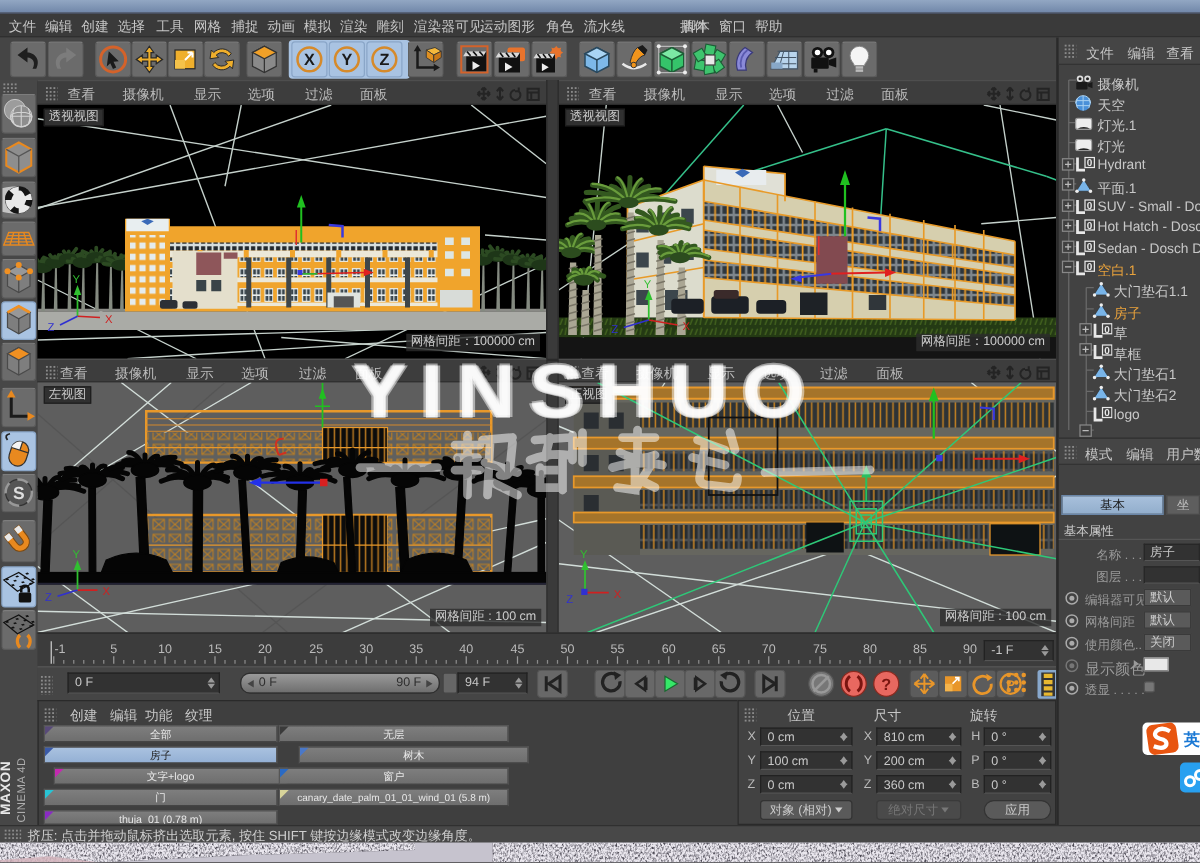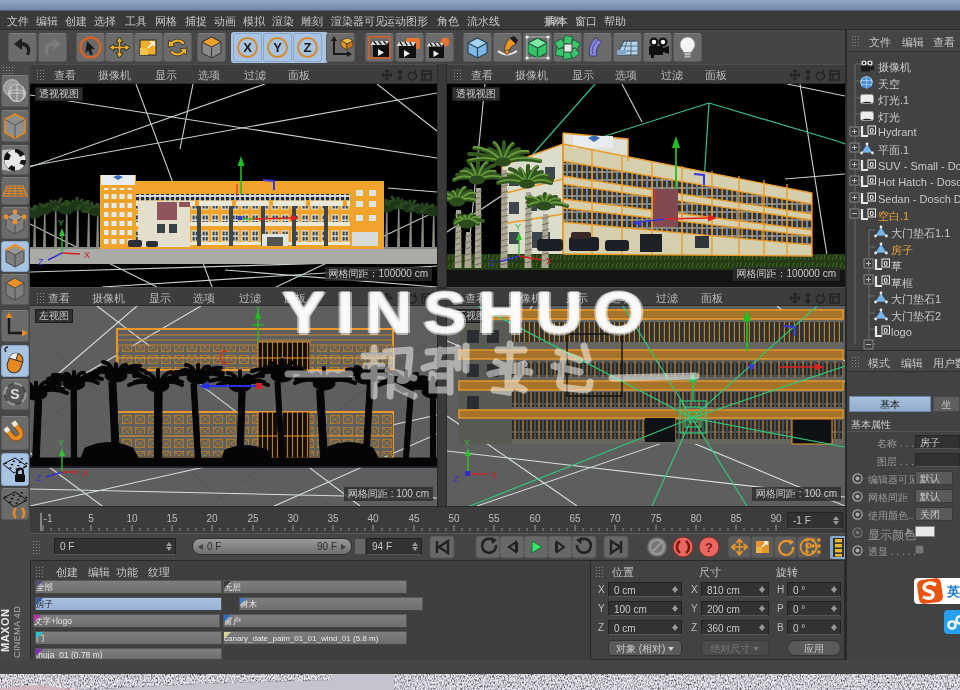--- a/index.html
+++ b/index.html
@@ -10,21 +10,21 @@
 .vphead{background:#3d3d3d;border-top:1px solid #4e4e4e;border-bottom:1px solid #2c2c2c}
 .vphead .m{position:absolute;top:3px;font-size:11px;color:#b9b9b9}
 .vplabel{position:absolute;left:5px;top:3px;background:#303030;border:1px solid #1e1e1e;color:#c8c8c8;font-size:10px;padding:0 3px;line-height:12px}
 .gridlabel{position:absolute;background:rgba(44,44,44,.8);color:#ccc;font-size:10px;line-height:14px;padding:0 4px}
 .tbbtn{position:absolute;width:29px;height:29px;background:#6b6b6b;border-radius:3px;border:1px solid #5a5a5a;border-top-color:#7d7d7d}
 .spin{position:absolute;background:#323232;border:1px solid #222;border-bottom-color:#555;color:#c8c8c8;font-size:10px;line-height:15px;padding-left:5px}
 .spin b{position:absolute;right:3px;width:0;height:0;border-left:3px solid transparent;border-right:3px solid transparent}
 .spin b.up{top:3px;border-bottom:4px solid #9a9a9a}
 .spin b.dn{bottom:3px;border-top:4px solid #9a9a9a}
 .clab{position:absolute;color:#bbb;font-size:10px}
-.lbtn{position:absolute;height:14px;background:linear-gradient(#7e7e7e,#6e6e6e);border:1px solid #565656;border-bottom-color:#444;color:#e8e8e8;font-size:8.5px;line-height:13px;text-align:left;overflow:hidden;white-space:nowrap}
+.lbtn{position:absolute;height:14px;background:linear-gradient(#7e7e7e,#6e6e6e);border:1px solid #565656;border-bottom-color:#444;color:#e8e8e8;font-size:8.5px;line-height:13px;text-align:center;overflow:hidden;white-space:nowrap}
 .lbtn.sel{background:linear-gradient(#aac2e0,#94b0d4);color:#222}
 .lbtn i{position:absolute;left:0;top:0;width:0;height:0;border-style:solid;border-width:7px 7px 0 0;border-right-color:transparent}
 </style></head>
 <body>
 <div id="stage">
 <div id="titlebar" class="abs" style="left:0;top:0;width:960px;height:11px;background:linear-gradient(#92a7c3,#7187a9);border-bottom:1px solid #525e7a"></div>
 <div id="menubar" class="abs" style="left:0;top:11px;width:960px;height:19px;background:#3a3a3a;border-bottom:1px solid #2d2d2d">
 <span class="txt abs" style="left:7px;top:3px">文件</span>
       <span class="txt abs" style="left:36px;top:3px">编辑</span>
       <span class="txt abs" style="left:65px;top:3px">创建</span>
@@ -1127,29 +1127,29 @@
 <div id="layerpanel" class="abs" style="left:30px;top:560px;width:560px;height:100px;background:#3f3f3f;border-top:1px solid #2a2a2a;border-left:1px solid #2a2a2a">
 <div class="abs grip" style="left:4px;top:5px"></div>
 <span class="txt abs" style="left:25px;top:4px">创建</span>
       <span class="txt abs" style="left:57px;top:4px">编辑</span>
       <span class="txt abs" style="left:85px;top:4px">功能</span>
       <span class="txt abs" style="left:117px;top:4px">纹理</span>
 <div class="lbtn" style="left:4px;top:19px;width:187px"><i style="border-top-color:#584a78"></i>全部</div>
 <div class="lbtn" style="left:192px;top:19px;width:184px"><i style="border-top-color:#3a3a3a"></i>无层</div>
 <div class="lbtn sel" style="left:4px;top:36px;width:187px"><i style="border-top-color:#3a5aa8"></i>房子</div>
 <div class="lbtn" style="left:208px;top:36px;width:184px"><i style="border-top-color:#4a78c8"></i>树木</div>
-<div class="lbtn" style="left:2px;top:53px;width:187px"><i style="border-top-color:#c42ab0"></i>文字+logo</div>
+<div class="lbtn" style="left:12px;top:53px;width:187px"><i style="border-top-color:#c42ab0"></i>文字+logo</div>
 <div class="lbtn" style="left:192px;top:53px;width:184px"><i style="border-top-color:#2a6ac4"></i>窗户</div>
 <div class="lbtn" style="left:4px;top:70px;width:187px"><i style="border-top-color:#28c4d4"></i>门</div>
 <div class="lbtn" style="left:192px;top:70px;width:184px;font-size:8px"><i style="border-top-color:#d8d49a"></i>canary_date_palm_01_01_wind_01 (5.8 m)</div>
 <div class="lbtn" style="left:4px;top:87px;width:187px;height:12px"><i style="border-top-color:#8a2ac4"></i>thuja_01 (0.78 m)</div>
 </div>
 <div id="coordpanel" class="abs" style="left:590px;top:560px;width:255px;height:100px;background:#424242;border:1px solid #2a2a2a">
 <div class="abs grip" style="left:4px;top:5px"></div>
-<span class="txt abs" style="left:21px;top:4px">位置</span>
+<span class="txt abs" style="left:39px;top:4px">位置</span>
       <span class="txt abs" style="left:108px;top:4px">尺寸</span>
       <span class="txt abs" style="left:185px;top:4px">旋转</span>
 <span class="clab" style="left:7px;top:23px">X</span>
       <div class="spin" style="left:17px;top:21px;width:74px;height:15px">0 cm<b class="up"></b><b class="dn"></b></div>
 <span class="clab" style="left:100px;top:23px">X</span>
       <div class="spin" style="left:110px;top:21px;width:68px;height:15px">810 cm<b class="up"></b><b class="dn"></b></div>
 <span class="clab" style="left:186px;top:23px">H</span>
       <div class="spin" style="left:196px;top:21px;width:54px;height:15px">0 °<b class="up"></b><b class="dn"></b></div>
 <span class="clab" style="left:7px;top:42px">Y</span>
       <div class="spin" style="left:17px;top:40px;width:74px;height:15px">100 cm<b class="up"></b><b class="dn"></b></div>
@@ -1426,20 +1426,24 @@
 </div>
 <div class="abs" style="left:97px;top:580px;width:18px;height:24px;background:#28a0f0;border-radius:4px 0 0 4px">
 <svg width="18" height="24" viewBox="0 0 18 24">
           <g fill="none" stroke="#fff" stroke-width="2.4">
             <circle cx="8" cy="15" r="3.6"></circle>
             <circle cx="16" cy="10" r="3.6"></circle>
           </g>
         </svg>
 </div>
 </div>
+<div id="statusbar" class="abs" style="left:0;top:660px;width:960px;height:14px;background:#484848;border-top:1px solid #303030">
+<div class="abs grip" style="left:3px;top:2px;width:14px;height:10px"></div>
+<span class="txt abs" style="left:22px;top:1px;font-size:10.5px;color:#cfcfcf">挤压: 点击并拖动鼠标挤出选取元素, 按住 SHIFT 键按边缘模式改变边缘角度。</span>
+</div>
 <div id="noise" class="abs" style="left:0;top:674px;width:960px;height:16px;background:#c6c3ce">
 <svg width="960" height="16" viewBox="0 0 960 16">
 <defs>
 <filter id="nz" x="0" y="0" width="100%" height="100%">
             <feTurbulence type="fractalNoise" baseFrequency="0.7 0.5" numOctaves="2" seed="7"></feTurbulence>
             <feColorMatrix type="matrix" values="0 0 0 0 0.82  0 0 0 0 0.80  0 0 0 0 0.86  1.4 1.4 1.4 0 -1.3"></feColorMatrix>
             <feComposite operator="in" in2="SourceGraphic"></feComposite>
           </filter>
 <clipPath id="cpl">
             <polygon points="0,0 332,0 332,6 200,10 80,16 0,16"></polygon>

